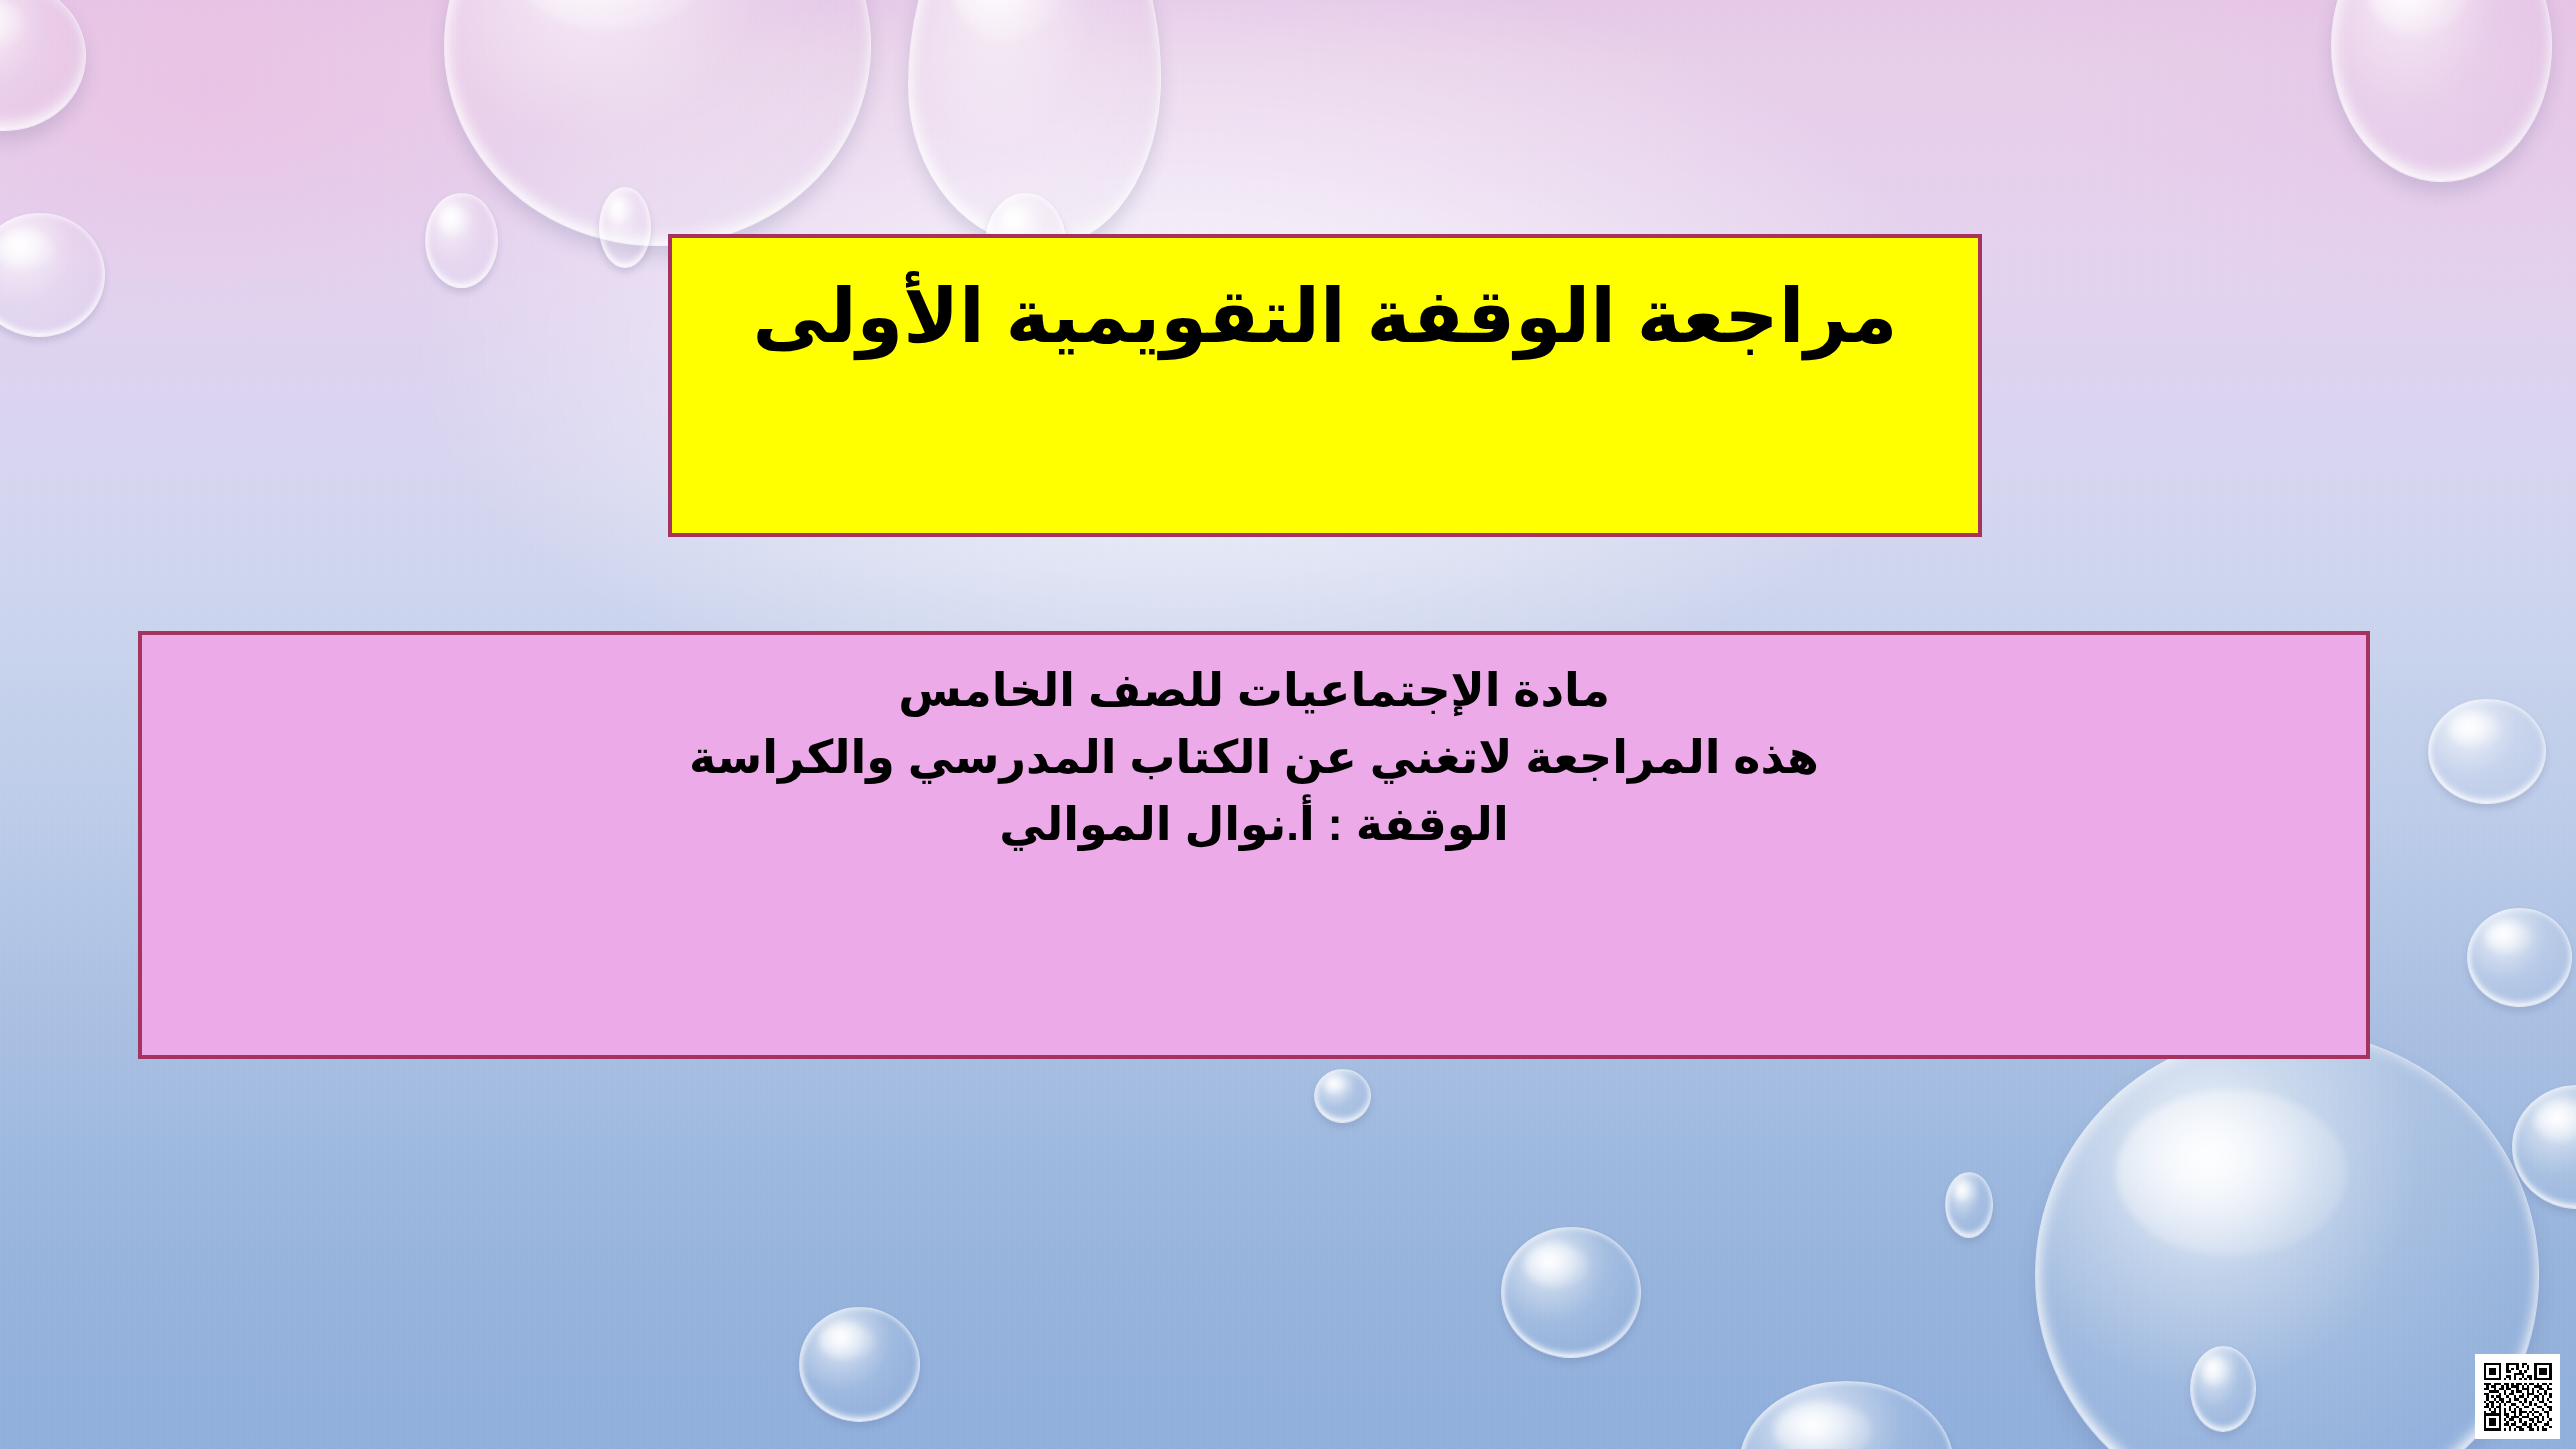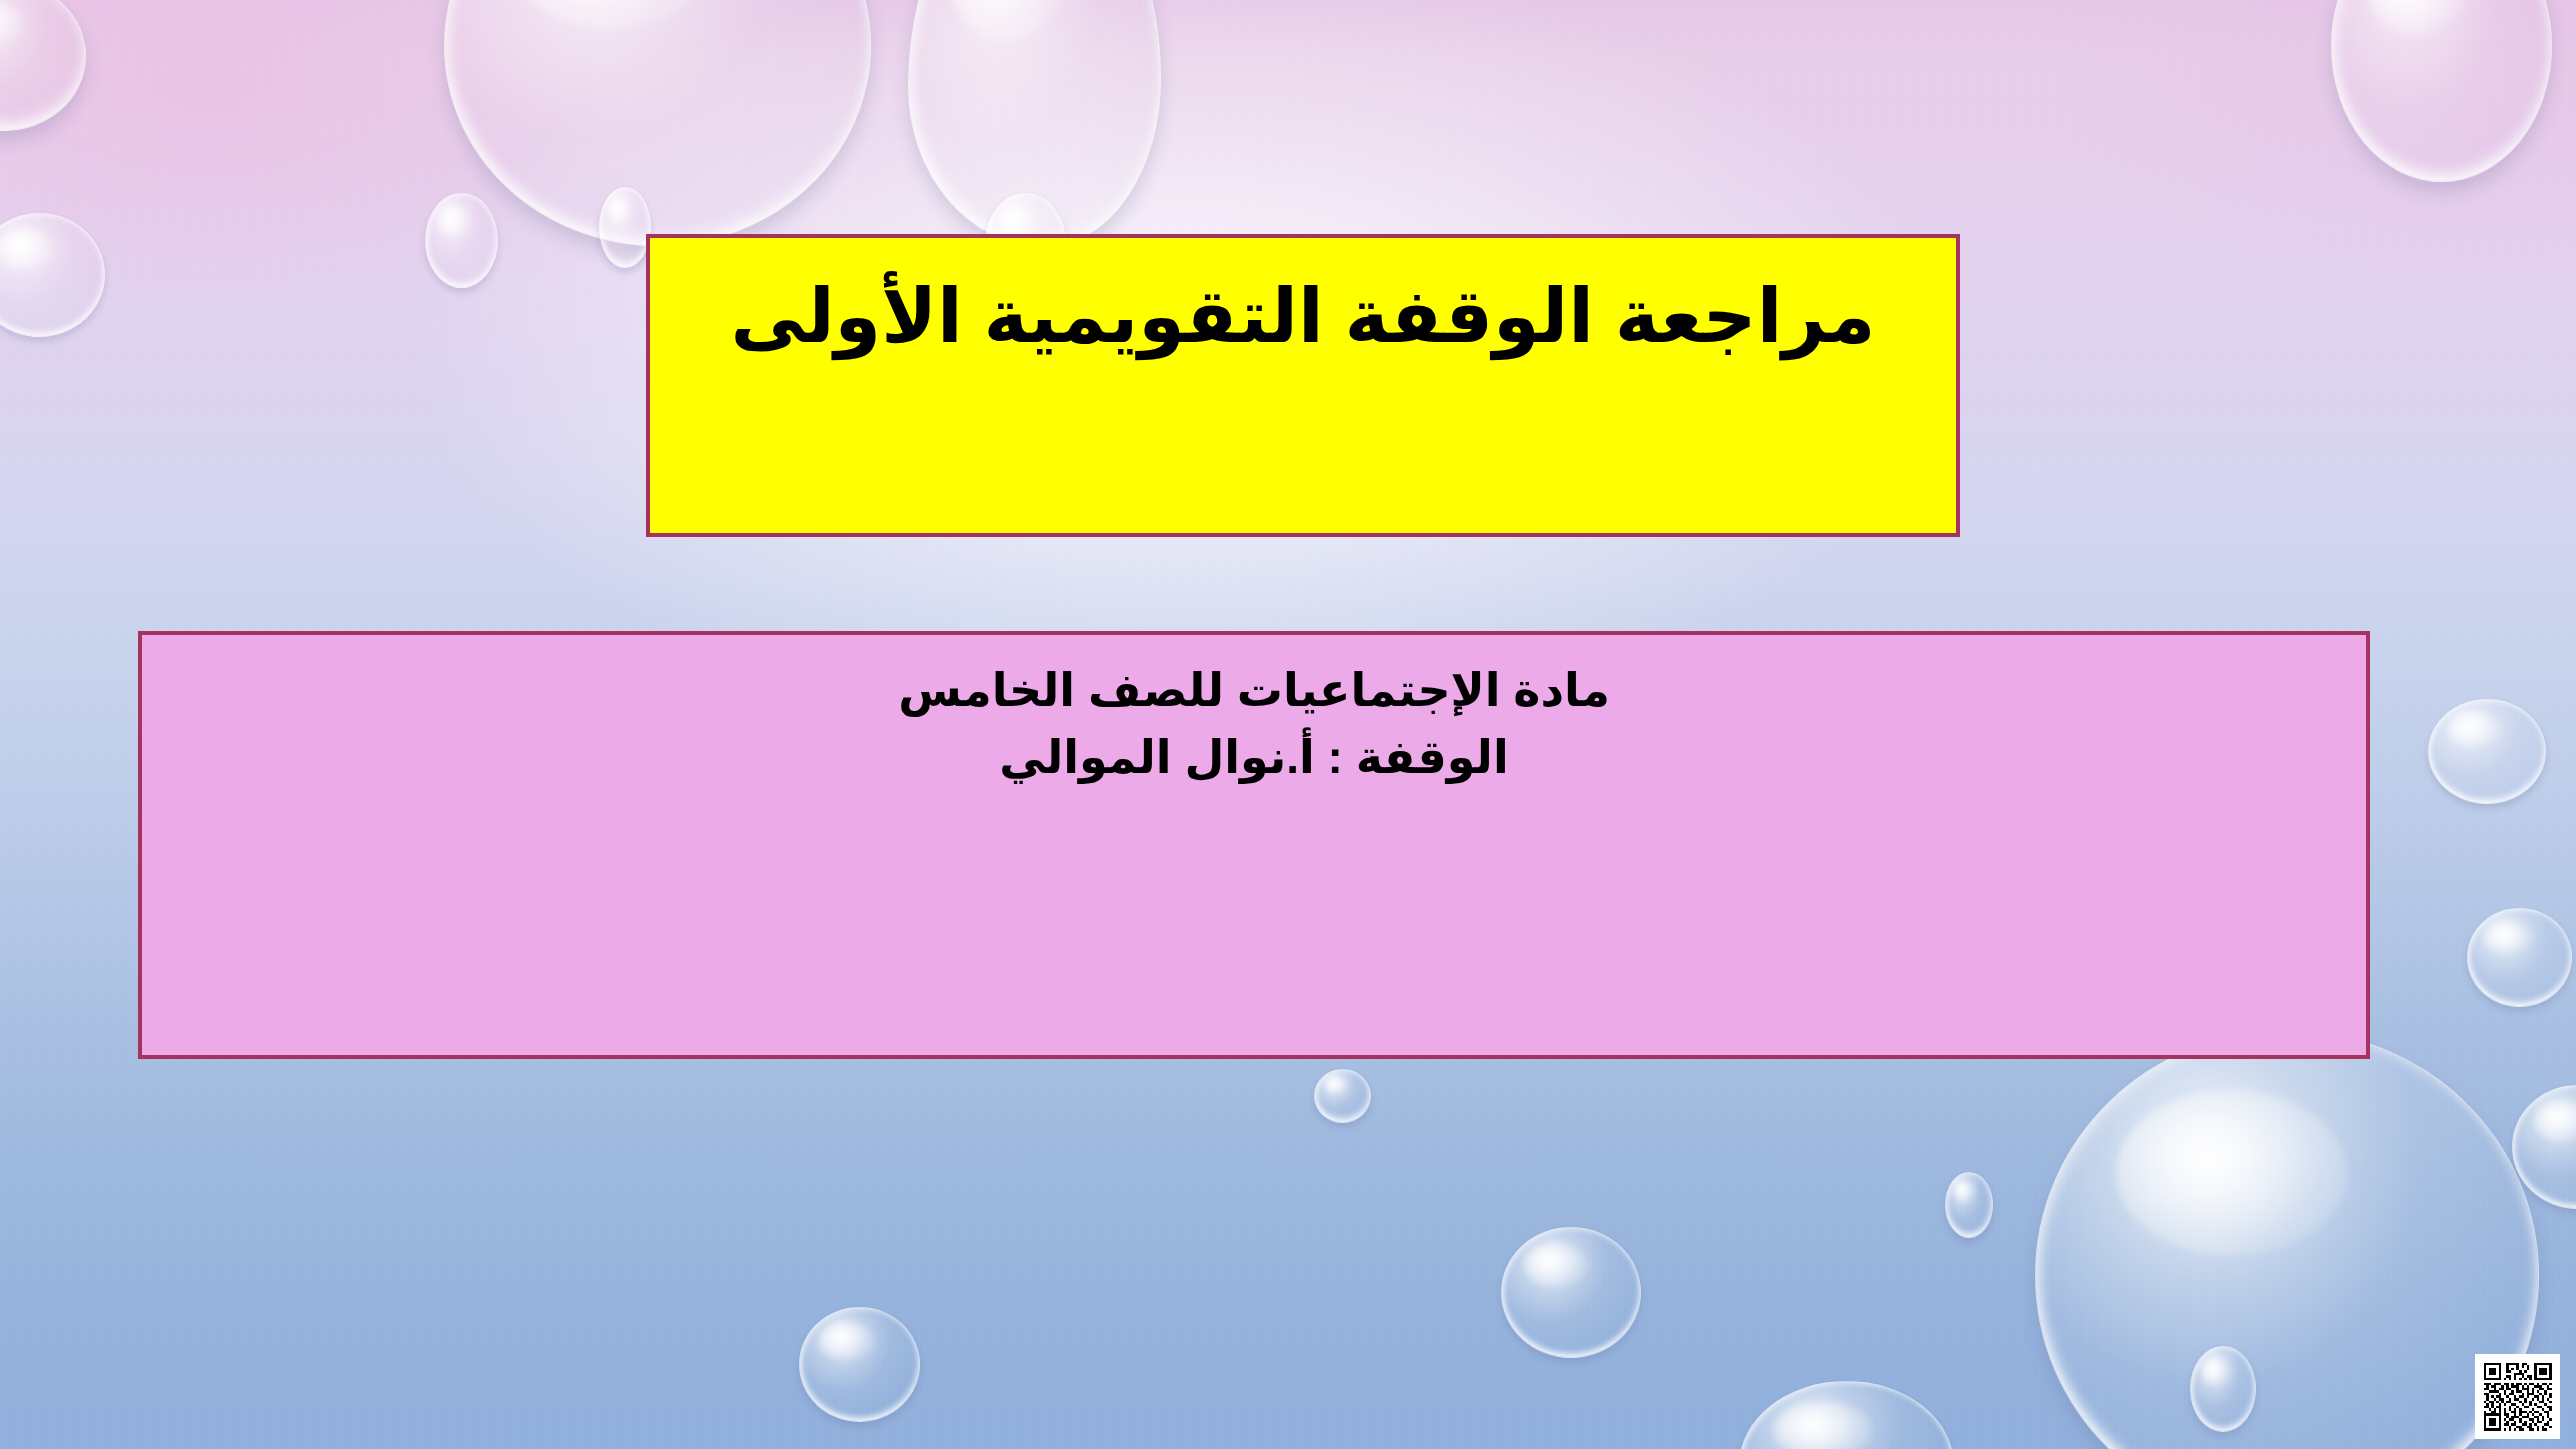--- a/index.html
+++ b/index.html
@@ -114,21 +114,21 @@
     position: absolute;
     box-sizing: border-box;
     display: flex;
     flex-direction: column;
     justify-content: center;
     align-items: center;
     text-align: center;
     direction: rtl;
   }
   #title-box {
-    left: 646px;
+    left: 668px;
     top: 234px;
     width: 1314px;
     height: 303px;
     background: #ffff00;
     border: 4.5px solid #a6325f;
     justify-content: flex-start;
     padding-top: 33px;
   }
   #title-text {
     color: #000000;
@@ -198,20 +198,21 @@
   <div class="drop tiny" style="left:1314px; top:1069px; width:55px; height:52px;"></div>
   <div class="drop tiny" style="left:799px; top:1307px; width:119px; height:113px;"></div>
   <div class="drop tiny" style="left:2512px; top:1085px; width:129px; height:122px;"></div>
 
   <div class="box" id="title-box">
     <div id="title-text">مراجعة الوقفة التقويمية الأولى</div>
   </div>
 
   <div class="box" id="subtitle-box">
     <div class="subtitle-line">مادة الإجتماعيات للصف الخامس</div>
+    <div class="subtitle-line">هذه المراجعة لاتغني عن الكتاب المدرسي  والكراسة</div>
     <div class="subtitle-line">الوقفة : أ.نوال الموالي</div>
   </div>
 
   <div id="qr-code">
     <svg viewBox="0 0 29 29" shape-rendering="crispEdges">
       <rect width="29" height="29" fill="#ffffff"></rect>
       <g fill="#000000">
 
         <rect x="1" y="1" width="7" height="1"></rect>
           <rect x="1" y="7" width="7" height="1"></rect>

